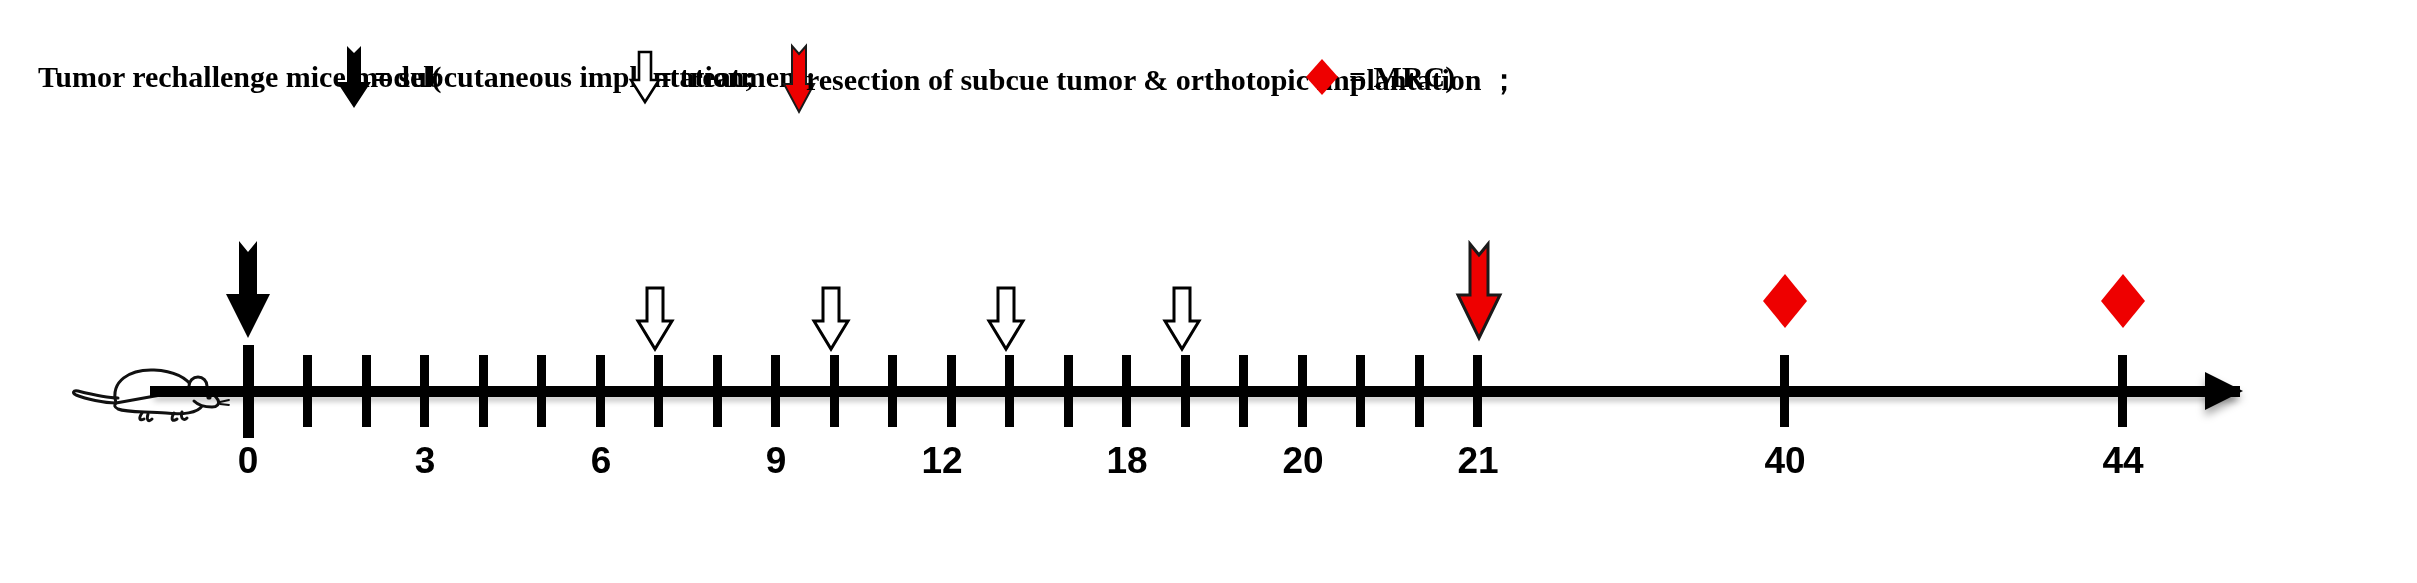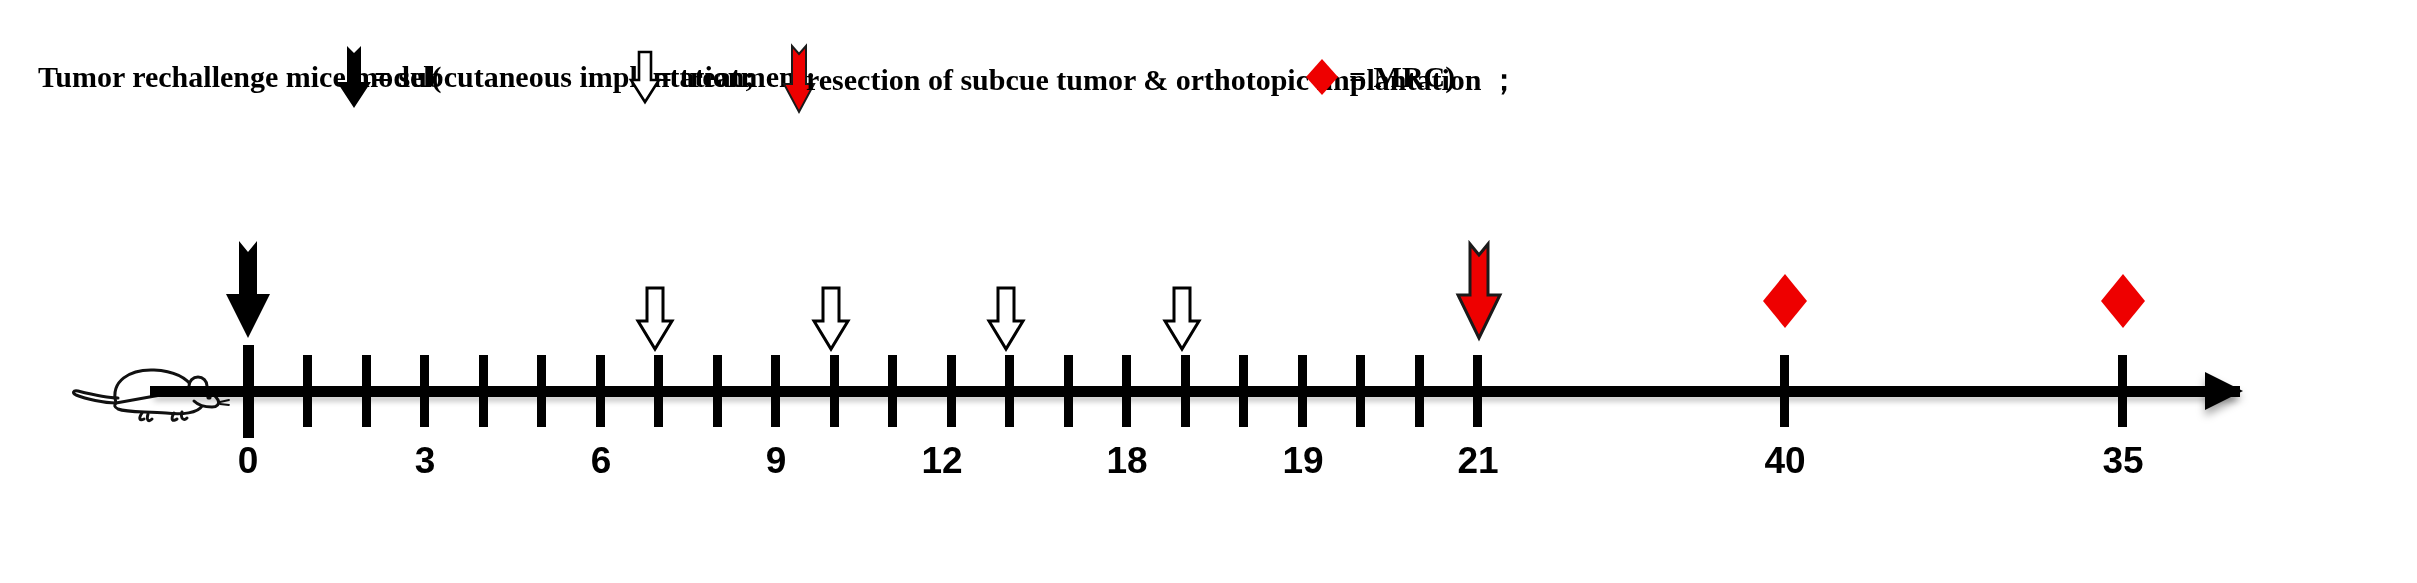--- a/index.html
+++ b/index.html
@@ -135,24 +135,24 @@
   <div class="tick" style="left:1473px;top:355px;height:72px;"></div>
   <div class="tick" style="left:1780px;top:355px;height:72px;"></div>
   <div class="tick" style="left:2118px;top:355px;height:72px;"></div>
 
   <div class="daylabel" style="left:248px;top:440px;">0</div>
   <div class="daylabel" style="left:425px;top:440px;">3</div>
   <div class="daylabel" style="left:601px;top:440px;">6</div>
   <div class="daylabel" style="left:776px;top:440px;">9</div>
   <div class="daylabel" style="left:916px;top:440px;margin-left:26px;">12</div>
   <div class="daylabel" style="left:1127px;top:440px;">18</div>
-  <div class="daylabel" style="left:1303px;top:440px;">19</div>
+  <div class="daylabel" style="left:1303px;top:440px;">20</div>
   <div class="daylabel" style="left:1478px;top:440px;">21</div>
   <div class="daylabel" style="left:1785px;top:440px;">40</div>
-  <div class="daylabel" style="left:2123px;top:440px;">35</div>
+  <div class="daylabel" style="left:2123px;top:440px;">44</div>
 
   <div class="arrow" style="left:224px;top:238px;">
     <svg width="48" height="104" viewBox="0 0 48 104">
       <path d="M15 3 L24 14 L33 3 L33 56 L46 56 L24 100 L2 56 L15 56 Z" fill="#000"></path>
     </svg>
   </div>
 
   <div class="arrow" style="left:635px;top:285px;">
     <svg width="40" height="68" viewBox="0 0 40 68">
       <path d="M12 3 L28 3 L28 36 L37 36 L20 64 L3 36 L12 36 Z" fill="#ffffff" stroke="#000" stroke-width="3" stroke-linejoin="miter"></path>

